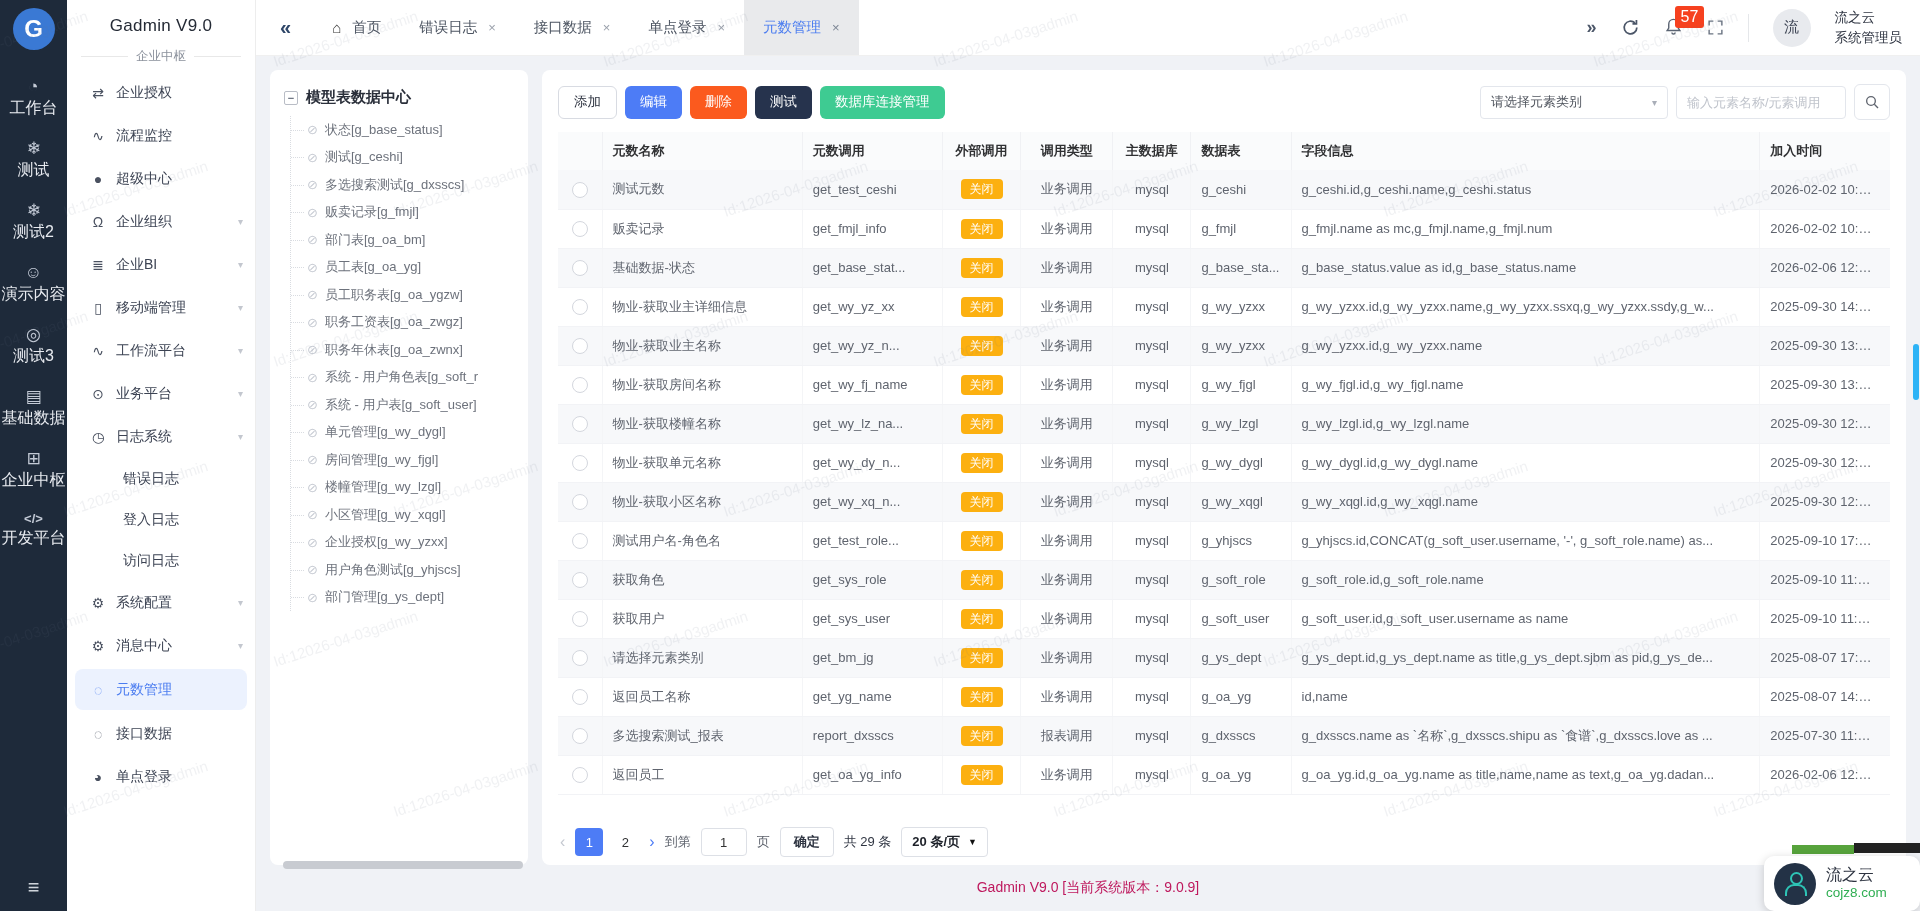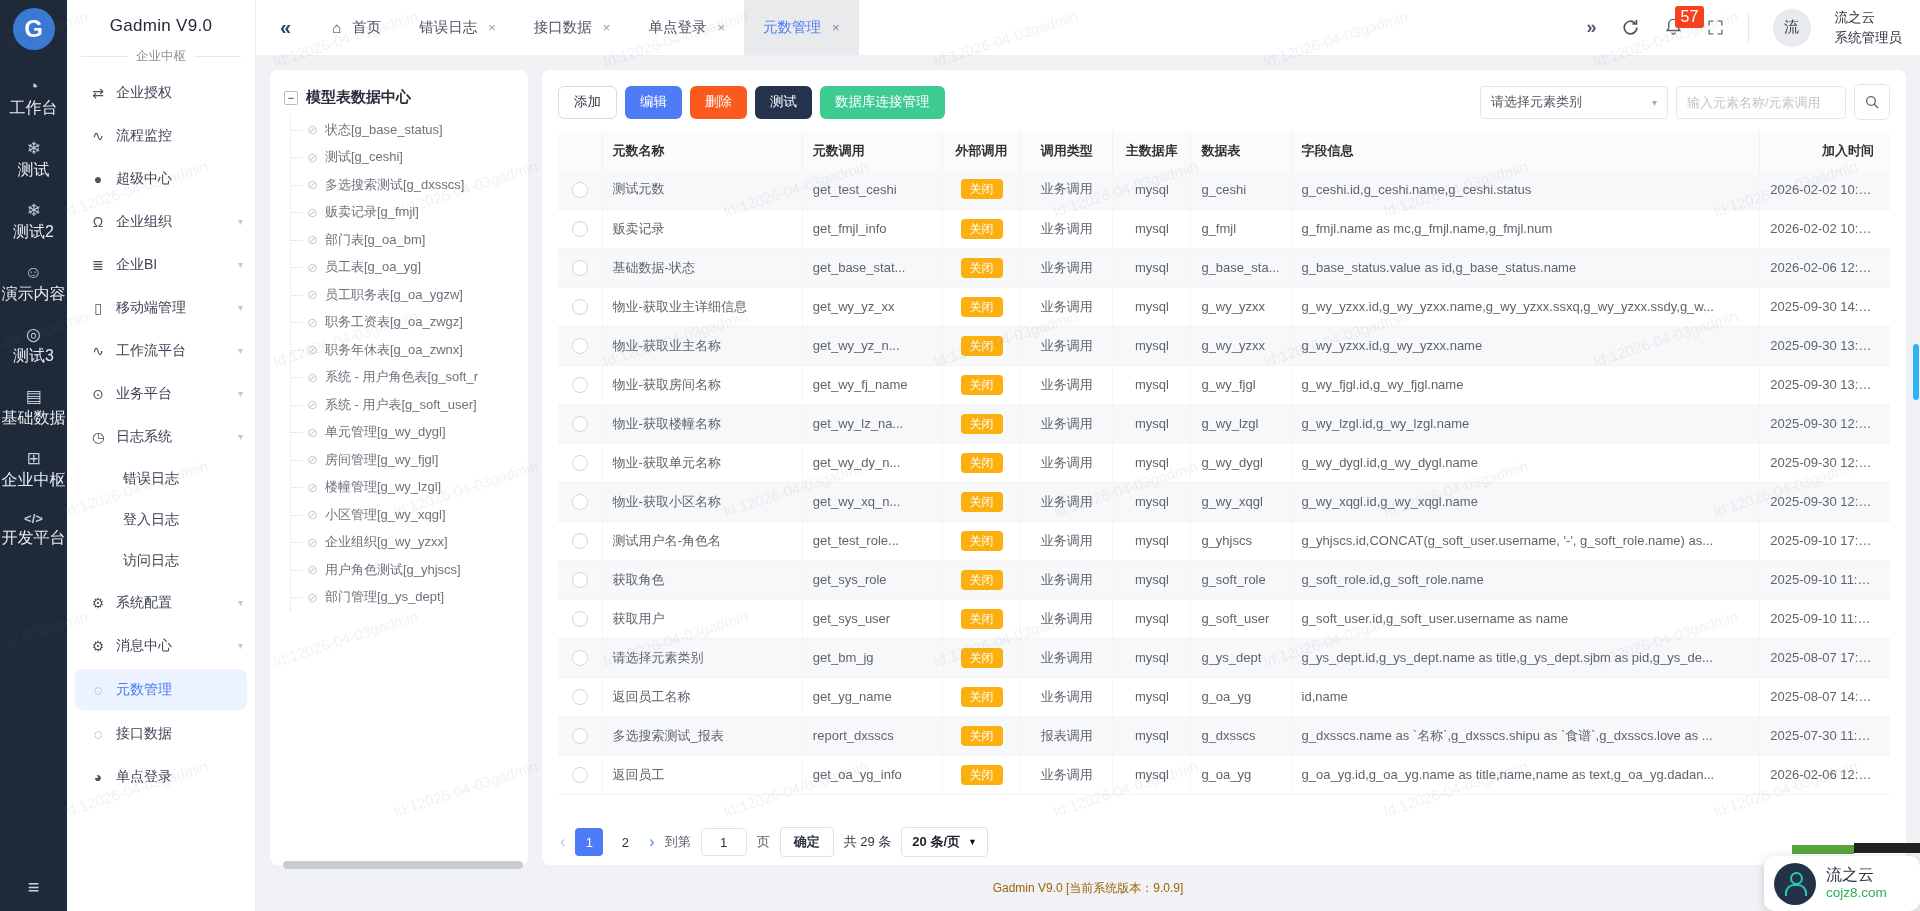--- a/index.html
+++ b/index.html
@@ -68,35 +68,35 @@
   .flt-input::placeholder{color:#c0c4cc}
   .search-btn{width:36px;height:36px;border:1px solid #e3e6ec;border-radius:6px;background:#fff;display:flex;align-items:center;justify-content:center;cursor:pointer}
 
   .table-wrap{height:688px;overflow:hidden}
   table{width:100%;border-collapse:collapse;table-layout:fixed}
   th{background:#fafbfc;font-weight:700;color:#303133;font-size:13px;height:38px;padding:0 10px;text-align:left;border-right:1px solid #f0f1f4;white-space:nowrap;overflow:hidden}
   th:last-child,td:last-child{border-right:none}
   td{height:39px;padding:0 10px;font-size:13px;color:#5f646e;border-bottom:1px solid #f2f3f6;border-right:1px solid #f4f5f7;white-space:nowrap;overflow:hidden;text-overflow:ellipsis;background-clip:padding-box}
   tbody tr:nth-child(odd) td{background:#f7f8fa}
   th.c,td.c{text-align:center}
-  th.r,td.r{text-align:right;padding-right:16px}
+  th.r,td.r{padding-right:16px}
   .radio{display:inline-block;width:16px;height:16px;border:1px solid #d4d7de;border-radius:50%;vertical-align:middle;background:#fff;cursor:pointer}
   .tag{display:inline-block;background:#fcb010;color:#fff;font-size:12px;padding:4px 9px;border-radius:4px;line-height:1}
 
   .pagination{height:46px;display:flex;align-items:center;gap:10px;font-size:13px;color:#5f646e;padding:0 2px;background:#fff}
   .pg-arrow{color:#c4c8d0;font-size:16px;cursor:pointer}
   .pg-next{color:#4d7cf6;font-size:16px;cursor:pointer}
   .pg-num{min-width:28px;height:28px;border-radius:4px;display:flex;align-items:center;justify-content:center;color:#303133;cursor:pointer}
   .pg-num.active{background:#4d7cf6;color:#fff}
   .pg-input{width:46px;height:28px;border:1px solid #dde0e6;border-radius:4px;text-align:center;font-family:inherit;font-size:13px;color:#333}
   .pg-btn{height:30px;padding:0 13px;border:1px solid #dde0e6;border-radius:4px;background:#fff;font-weight:700;color:#2f3542;cursor:pointer;font-family:inherit;font-size:13px}
   .pg-size{height:30px;border:1px solid #dde0e6;border-radius:4px;display:flex;align-items:center;gap:8px;padding:0 10px;color:#1d2129;cursor:pointer;background:#fff;font-weight:600}
   .pg-size .car{font-size:9px;color:#111}
 
-  footer{height:46px;display:flex;align-items:center;justify-content:center;color:#a16207;font-size:12px;flex:none}
+  footer{height:46px;display:flex;align-items:center;justify-content:center;color:#be185d;font-size:14px;flex:none}
 
   
   .hscroll{position:absolute;left:283px;top:861px;width:240px;height:8px;background:#c8cbd1;border-radius:4px;z-index:5;cursor:pointer}
   .vscroll{position:absolute;right:1px;top:344px;width:6px;height:56px;background:#2db3f6;border-radius:3px;z-index:40;cursor:pointer}
   .strip-green{position:absolute;left:1792px;top:845px;width:62px;height:9px;background:#57a33c;z-index:30}
   .strip-dark{position:absolute;left:1854px;top:843px;width:66px;height:10px;background:#222;z-index:30}
   .chat{position:absolute;left:1764px;top:856px;width:156px;height:55px;background:#fff;border-radius:10px;box-shadow:0 2px 10px rgba(0,0,0,.18);display:flex;align-items:center;gap:10px;padding:0 10px;z-index:35;cursor:pointer}
   .chat-av{width:42px;height:42px;border-radius:50%;background:#233246;display:flex;align-items:center;justify-content:center;flex:none}
   .chat-person{position:relative;width:24px;height:24px}
   .chat-person::before{content:"";position:absolute;top:0;left:7px;width:9px;height:9px;border:2px solid #2ec4b6;border-radius:50%}
@@ -347,21 +347,21 @@
             <li class="tree-item">
               <span class="leaf">⊘</span>
               <span>楼幢管理[g_wy_lzgl]</span>
             </li>
             <li class="tree-item">
               <span class="leaf">⊘</span>
               <span>小区管理[g_wy_xqgl]</span>
             </li>
             <li class="tree-item">
               <span class="leaf">⊘</span>
-              <span>企业组织[g_wy_yzxx]</span>
+              <span>企业授权[g_wy_yzxx]</span>
             </li>
             <li class="tree-item">
               <span class="leaf">⊘</span>
               <span>用户角色测试[g_yhjscs]</span>
             </li>
             <li class="tree-item">
               <span class="leaf">⊘</span>
               <span>部门管理[g_ys_dept]</span>
             </li>
           </ul>

